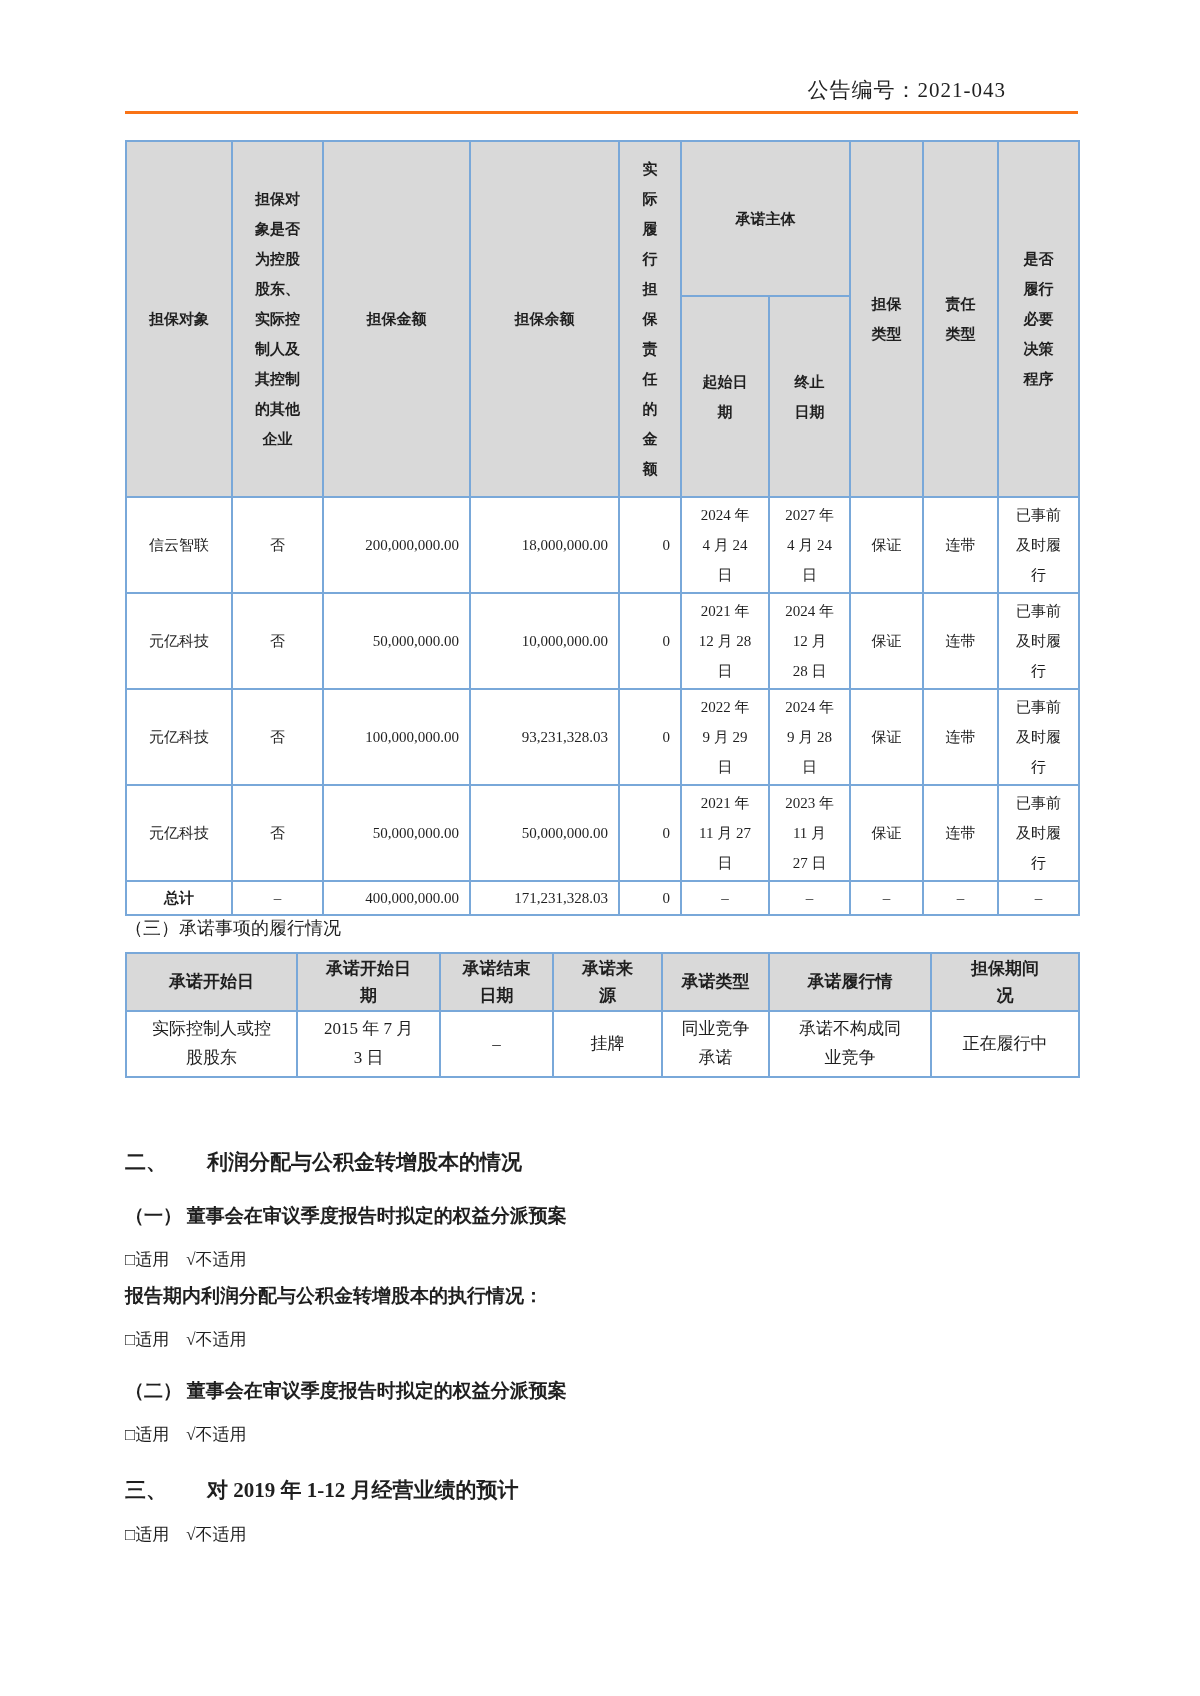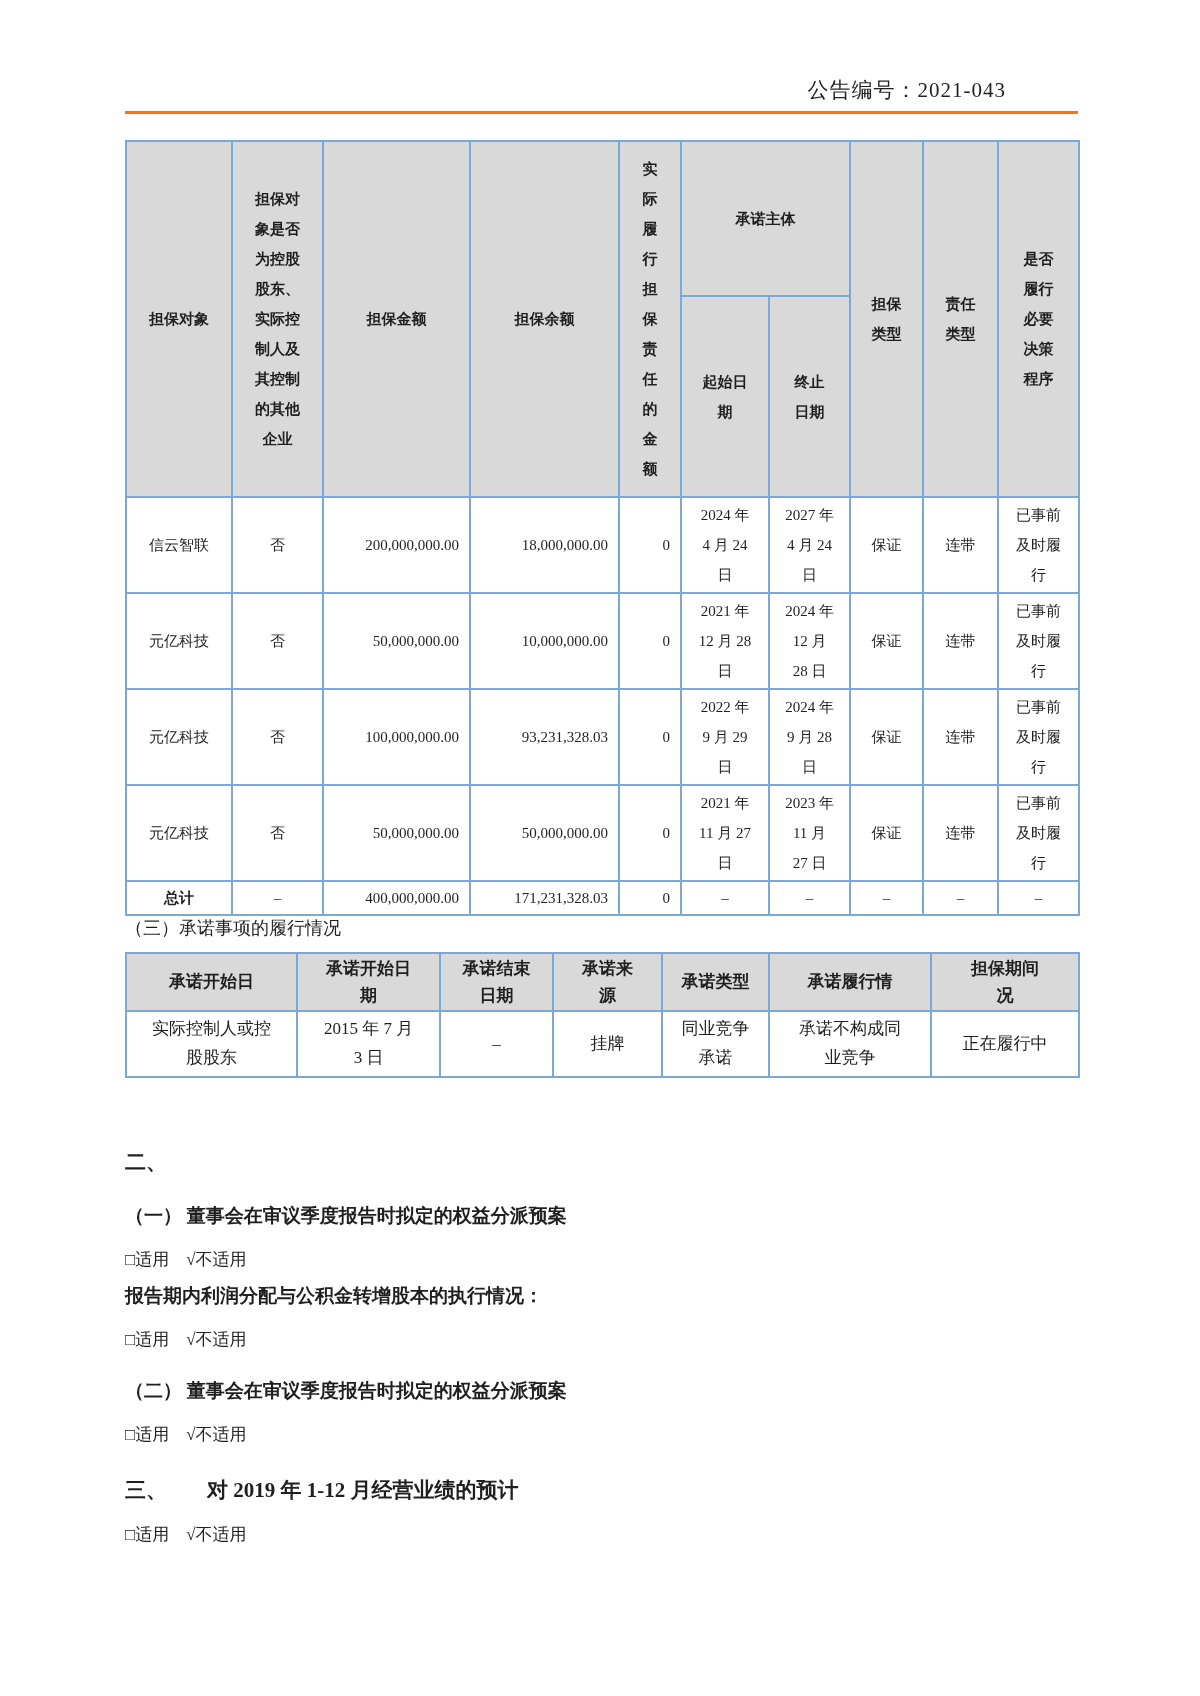--- a/index.html
+++ b/index.html
@@ -242,20 +242,21 @@
 承诺</td>
         <td>承诺不构成同
 业竞争</td>
         <td>正在履行中</td>
       </tr>
     </tbody>
       </table>
 
     <div class="h2">
       <span class="n">二、</span>
+      <span>利润分配与公积金转增股本的情况</span>
     </div>
 
     <div class="h3">（一） 董事会在审议季度报告时拟定的权益分派预案</div>
     <div class="apply">□适用　√不适用</div>
     <div class="h3 tight">报告期内利润分配与公积金转增股本的执行情况：</div>
     <div class="apply">□适用　√不适用</div>
     <div class="h3">（二） 董事会在审议季度报告时拟定的权益分派预案</div>
     <div class="apply">□适用　√不适用</div>
 
     <div class="h2 s3">

